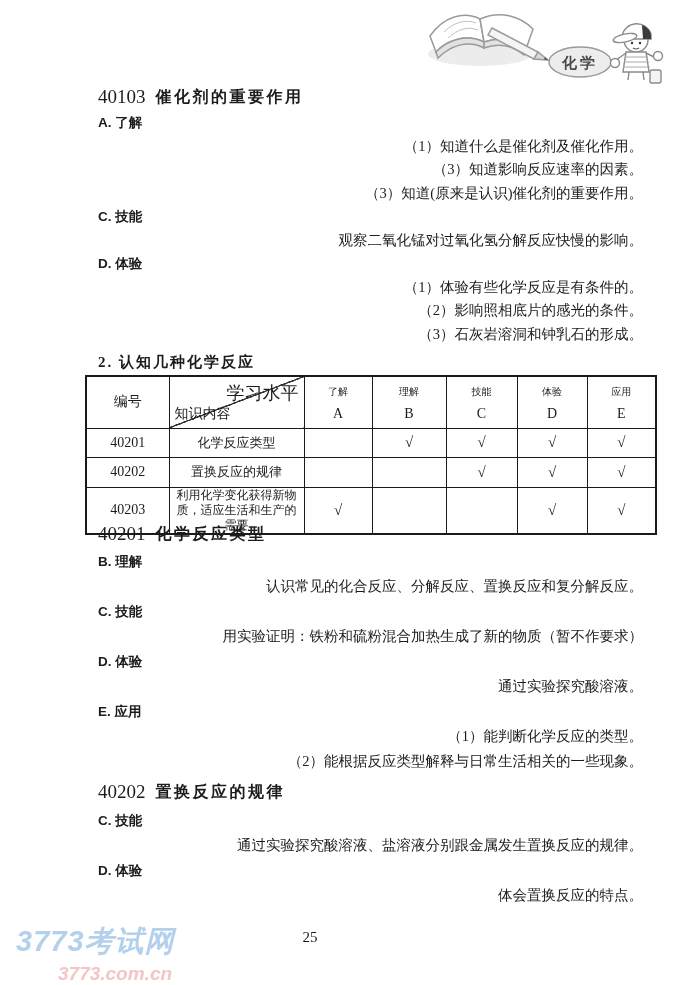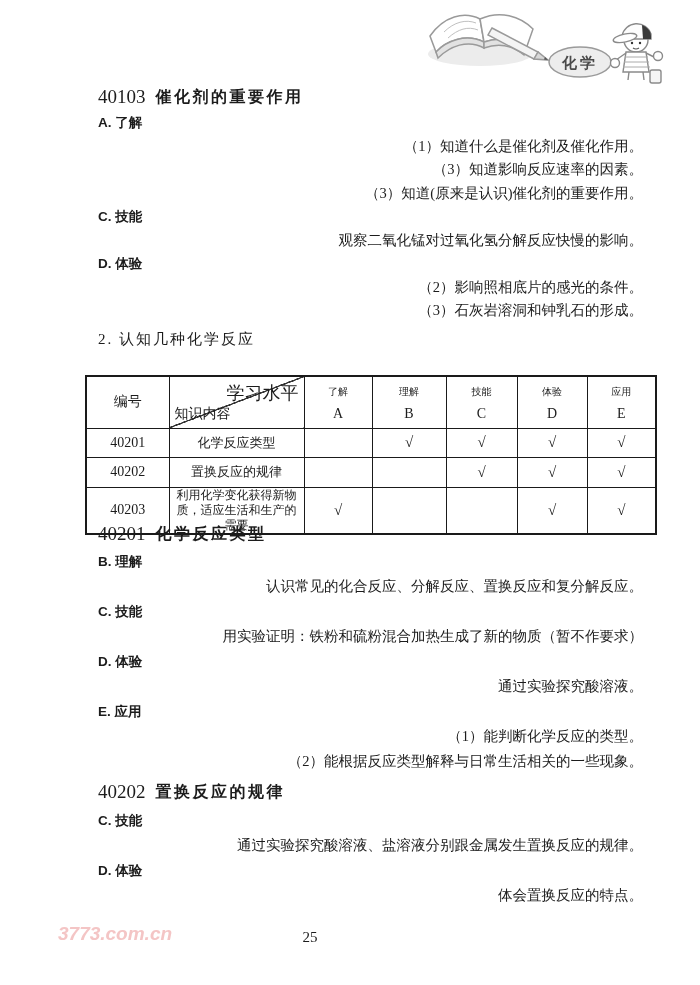--- a/index.html
+++ b/index.html
@@ -14,21 +14,21 @@
 
   .h1 { line-height:26px; white-space:nowrap; }
   #sec2 .h1 { line-height:28px; }
   .h1 .num { font-size:19px; font-family:"Liberation Serif","DejaVu Serif",serif; }
   .h1 .kai { font-size:16px; font-weight:bold; letter-spacing:2.5px; margin-left:10px; position:relative; top:-1px; }
 
   #sec1 p.line { line-height:23.5px; }
   #sec2 p.line { line-height:25px; }
   p.body { font-size:14.5px;text-align:right; }
   p.label { font-family:"Liberation Sans","DejaVu Sans",sans-serif; font-weight:bold; font-size:13.5px; }
-  .h2 { margin-top:5px; line-height:23px; font-weight:normal; font-size:15px; letter-spacing:2px; }
+  .h2 { margin-top:5px; line-height:23px; font-weight:bold; font-size:15px; letter-spacing:2px; }
   .h1b { margin-top:3px; line-height:30px; white-space:nowrap; }
   .h1b .num { font-size:19px; }
   .h1b .kai { font-size:16px; font-weight:bold; letter-spacing:2.5px; margin-left:10px; position:relative; top:-1px; }
 
   
   .tblwrap { position:absolute; left:61px; top:375px;padding-left:24px; }
   table { border-collapse:collapse; table-layout:fixed; width:570px; border:2px solid #1a1a1a; }
   td { border:1px solid #1a1a1a; text-align:center; vertical-align:middle; font-size:14px; padding:0; }
   tr.head { height:52px; }
   tr.r1 { height:29px; } tr.r2 { height:30px; } tr.r3 { height:32px; }
@@ -93,20 +93,21 @@
 
 <div class="sec" id="sec1">
   <p class="h1"><span class="num">40103</span><span class="kai">催化剂的重要作用</span></p>
   <p class="line label">A. 了解</p>
   <p class="line body">（1）知道什么是催化剂及催化作用。</p>
   <p class="line body">（3）知道影响反应速率的因素。</p>
   <p class="line body">（3）知道(原来是认识)催化剂的重要作用。</p>
   <p class="line label">C. 技能</p>
   <p class="line body">观察二氧化锰对过氧化氢分解反应快慢的影响。</p>
   <p class="line label">D. 体验</p>
+  <p class="line body">（1）体验有些化学反应是有条件的。</p>
   <p class="line body">（2）影响照相底片的感光的条件。</p>
   <p class="line body">（3）石灰岩溶洞和钟乳石的形成。</p>
   <p class="h2">2. 认知几种化学反应</p>
 </div>
 
 <div class="tblwrap">
 <table>
   <colgroup>
     <col style="width:83px">
         <col style="width:135px">
@@ -188,14 +189,15 @@
   <p class="line body">（2）能根据反应类型解释与日常生活相关的一些现象。</p>
   <p class="h1b"><span class="num">40202</span><span class="kai">置换反应的规律</span></p>
   <p class="line label">C. 技能</p>
   <p class="line body">通过实验探究酸溶液、盐溶液分别跟金属发生置换反应的规律。</p>
   <p class="line label">D. 体验</p>
   <p class="line body">体会置换反应的特点。</p>
 </div>
 
 <div class="pagenum">25</div>
 <div class="watermark">
+  <div class="wm1" style="color: rgb(179, 208, 236);">3773考试网</div>
   <div class="wm2" style="color: rgb(244, 197, 197);">3773.com.cn</div>
 </div>
 
 </body></html>

